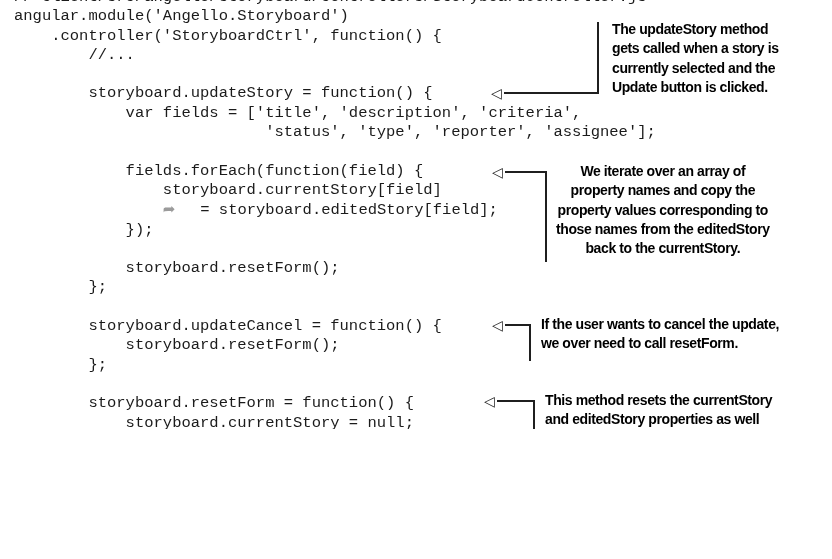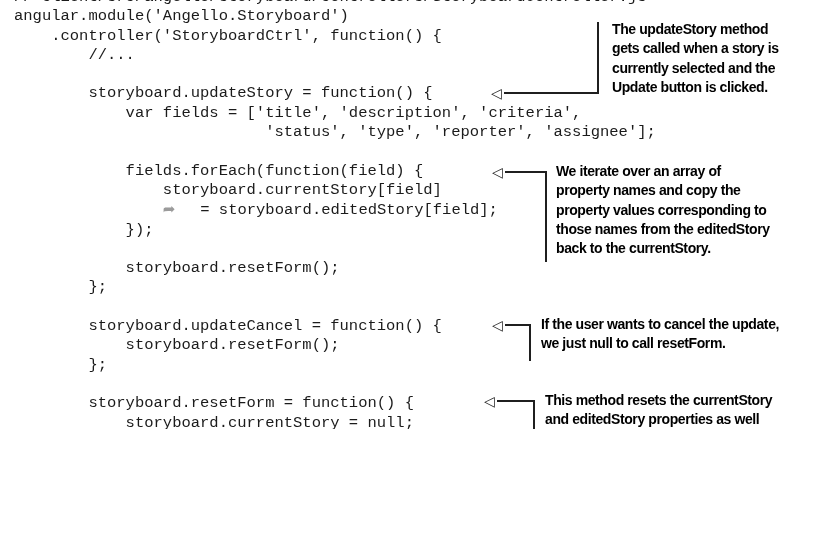--- a/index.html
+++ b/index.html
@@ -57,21 +57,21 @@
     font-size: 14px;
     line-height: 14px;
     color: #1f1f1f;
   }
   
   .a1-text  { left: 612px; top: 20px;  }
   .a1-vline { left: 597px; top: 22px;  height: 72px; }
   .a1-hline { left: 504px; top: 92px;  width: 95px;  }
   .a1-head  { left: 491px; top: 86px;  }
   
-  .a2-text  { left: 556px; top: 162px; }
+  .a2-text  { left: 556px; top: 162px; text-align: center; }
   .a2-hline { left: 505px; top: 171px; width: 42px;  }
   .a2-vline { left: 545px; top: 171px; height: 91px; }
   .a2-head  { left: 492px; top: 165px; }
   
   .a3-text  { left: 541px; top: 315px; }
   .a3-hline { left: 505px; top: 324px; width: 26px;  }
   .a3-vline { left: 529px; top: 324px; height: 37px; }
   .a3-head  { left: 492px; top: 318px; }
   
   .a4-text  { left: 545px; top: 391px; }
@@ -128,21 +128,21 @@
   <div class="ann-text a2-text">We iterate over an array of
 property names and copy the
 property values corresponding to
 those names from the editedStory
 back to the currentStory.</div>
 
   <div class="hline a3-hline"></div>
   <div class="vline a3-vline"></div>
   <span class="arrowhead a3-head">◁</span>
   <div class="ann-text a3-text">If the user wants to cancel the update,
-we just null to call resetForm.</div>
+we over need to call resetForm.</div>
 
   <div class="hline a4-hline"></div>
   <div class="vline a4-vline"></div>
   <span class="arrowhead a4-head">◁</span>
   <div class="ann-text a4-text">This method resets the currentStory
 and editedStory properties as well
 as resets the detailsForm back from
 a pristine, untouched state.</div>
 
 </div>

